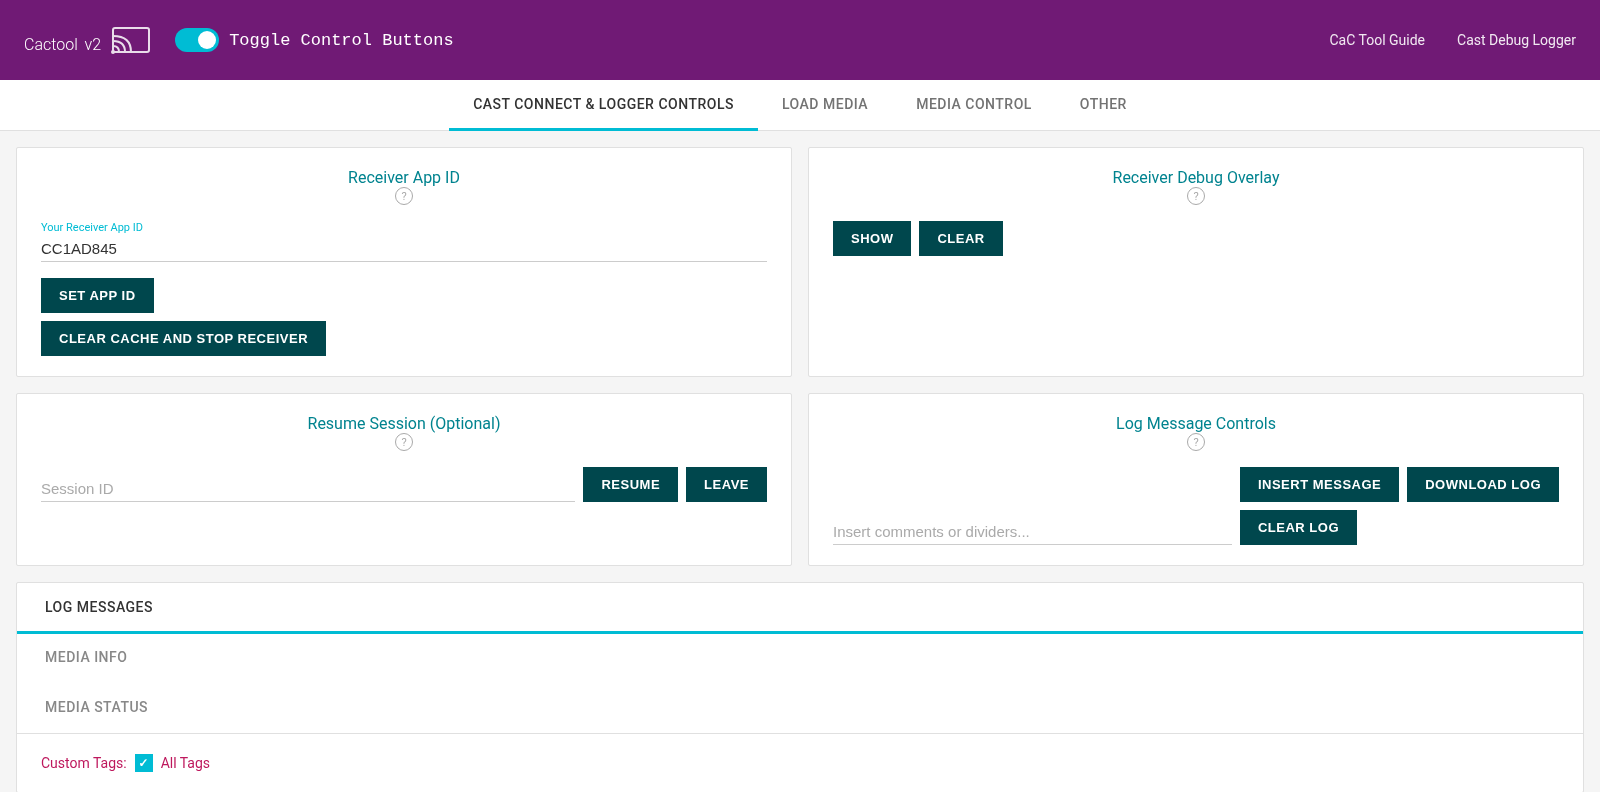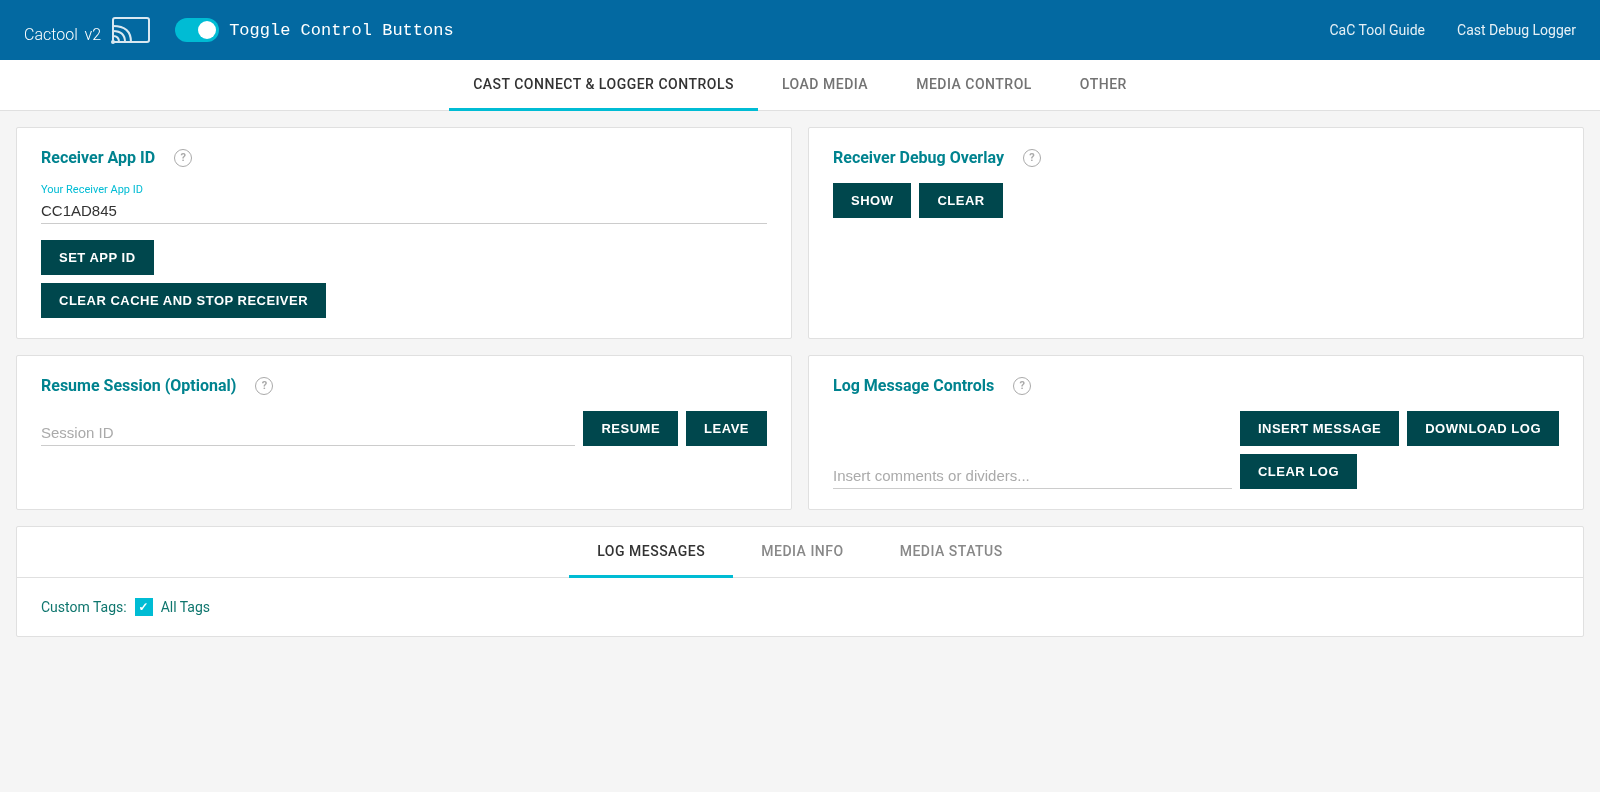--- a/index.html
+++ b/index.html
@@ -1,24 +1,24 @@
 <!DOCTYPE html>
 <html><head>
   <meta charset="utf-8">
   <style>
     * { box-sizing: border-box; margin: 0; padding: 0; }
     body { font-family: 'Roboto', Arial, sans-serif; background: #f5f5f5; color: #333; }
 
     
     .header {
-      background: #0369a1;
+      background: #701a75;
       display: flex;
       align-items: center;
       padding: 0 24px;
-      height: 60px;
+      height: 80px;
       color: white;
     }
     .header-logo {
       display: flex;
       align-items: center;
       gap: 10px;
     }
     .header-logo-text {
       font-size: 28px;
       font-weight: 300;
@@ -115,25 +115,26 @@
     .card {
       background: white;
       border: 1px solid #e0e0e0;
       border-radius: 2px;
       padding: 20px 24px;
     }
 
     .card-title {
       color: #00838f;
       font-size: 16px;
-      font-weight: 700;
+      font-weight: 400;
       margin-bottom: 16px;
       display: flex;
       align-items: center;
-      gap: 19px;
+      gap: 0;
+      flex-direction: column;
     }
 
     .help-icon {
       width: 18px;
       height: 18px;
       border: 1px solid #aaa;
       border-radius: 50%;
       display: inline-flex;
       align-items: center;
       justify-content: center;
@@ -232,20 +233,21 @@
       background: white;
       border: 1px solid #e0e0e0;
       border-radius: 2px;
       padding: 0;
     }
 
     .bottom-tab-bar {
       display: flex;
       justify-content: center;
       border-bottom: 1px solid #e0e0e0;
+      flex-direction: column;
     }
     .bottom-tab {
       padding: 16px 28px;
       font-size: 14px;
       letter-spacing: 0.5px;
       cursor: pointer;
       color: #888;
       border-bottom: 3px solid transparent;
       margin-bottom: -1px;
       font-weight: 500;
@@ -258,21 +260,21 @@
 
     .bottom-content {
       padding: 20px 24px;
     }
 
     .custom-tags-row {
       display: flex;
       align-items: center;
       gap: 8px;
       font-size: 14px;
-      color: #0f766e;
+      color: #be185d;
     }
     .checkbox-custom {
       width: 18px;
       height: 18px;
       background: #00bcd4;
       border: 1px solid #00bcd4;
       display: inline-flex;
       align-items: center;
       justify-content: center;
       cursor: pointer;

